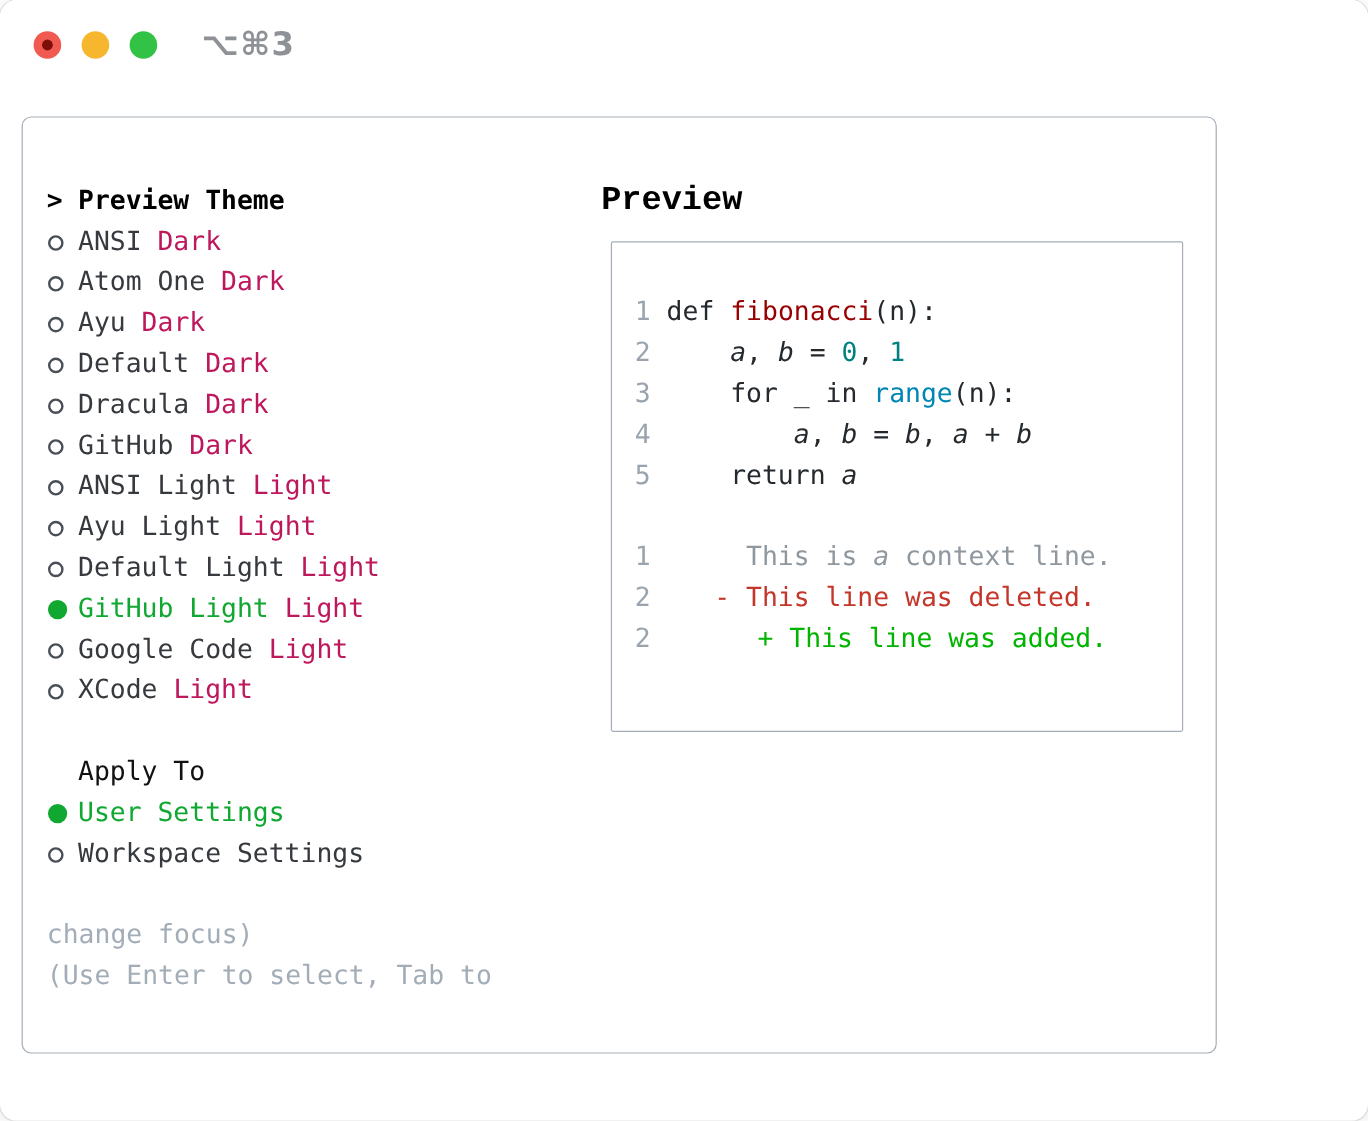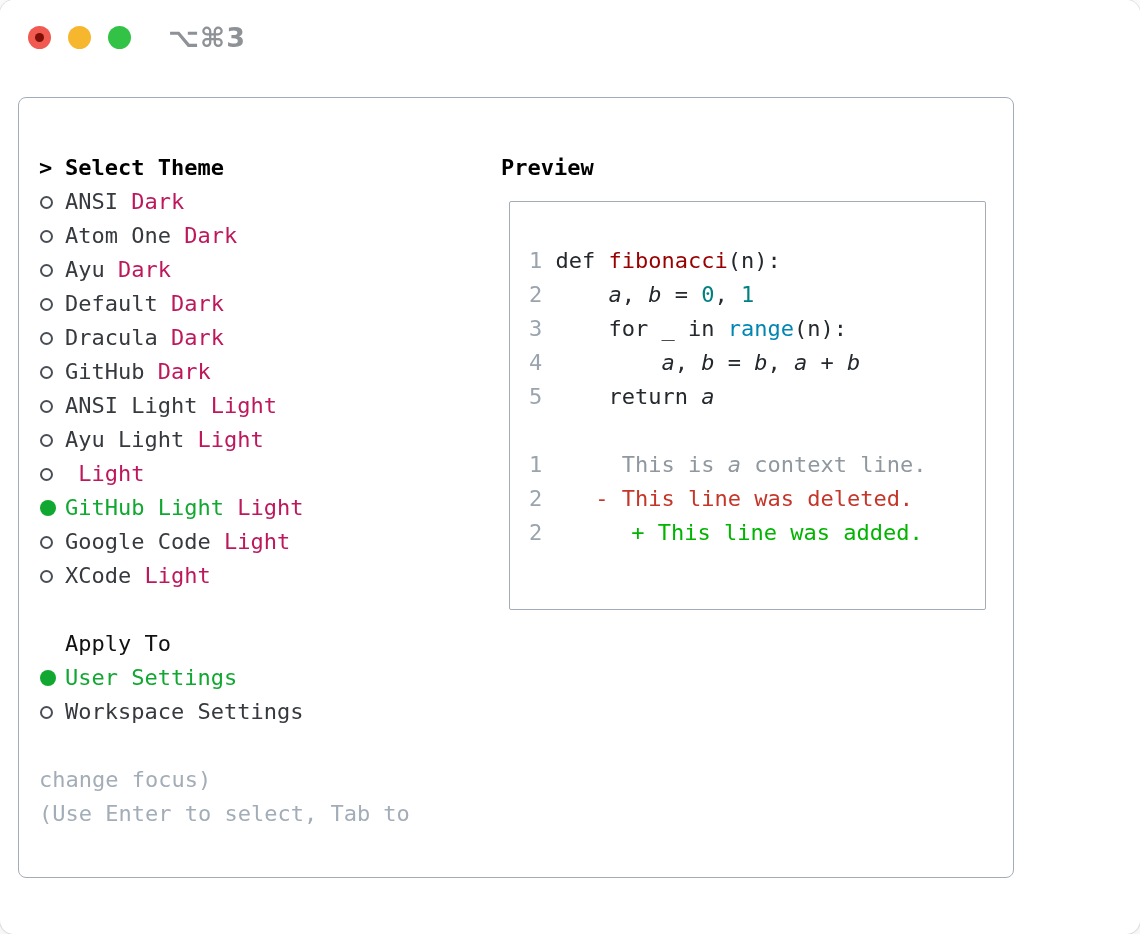--- a/index.html
+++ b/index.html
@@ -34,21 +34,21 @@
   .radio{width:13px;height:13px;border-radius:50%;border:2px solid #4a4f57;margin-left:1px;}
   .radio.on{border:none;width:16px;height:16px;background:#10a831;}
   .heading-text{font-weight:bold;color:#000000;}
   .subheading-text{color:#111111;}
   .item-name{color:#36393e;text-align:center;}
   .item-name.selected{color:#10a831;}
   .variant{color:#be185d;text-align:center;}
   .spacer{height:34px;}
   .hint{color:#a3adb8;white-space:pre;}
   
-  .preview-heading{position:absolute;left:482px;top:53px;font-size:22px;line-height:34px;font-weight:bold;color:#000000;}
+  .preview-heading{position:absolute;left:482px;top:53px;font-size:28px;line-height:34px;font-weight:bold;color:#000000;font-family:Liberation Mono, monospace;}
   .preview-box{
     position:absolute;left:490px;top:103px;width:477px;height:409px;
     border:1.5px solid #a3adb8;border-radius:2px;background:#ffffff;
   }
   .code{position:absolute;left:19px;top:42px;font-size:22px;line-height:34px;white-space:pre;}
   .code .ln{display:block;height:34px;}
   .c-lineno{color:#9aa4ae;}
   .c-code{color:#24292e;}
   .c-kw{color:#24292e;}
   .c-fn{color:#990000;}
@@ -70,32 +70,32 @@
     <div class="traffic yellow"></div>
     <div class="traffic green"></div>
     <div class="win-title">⌥⌘3</div>
   </div>
 
   <div class="panel">
 
     <div class="left-col">
       <div class="row">
         <span class="marker"><span class="chevron">&gt;</span></span>
-        <span class="heading-text">Select Theme</span>
+        <span class="heading-text">Preview Theme</span>
       </div>
       <div id="theme-list">
           <div class="row"><span class="marker"><span class="radio"></span></span><span class="item-name">ANSI</span><span class="variant"> Dark</span></div>
           <div class="row"><span class="marker"><span class="radio"></span></span><span class="item-name">Atom One</span><span class="variant"> Dark</span></div>
           <div class="row"><span class="marker"><span class="radio"></span></span><span class="item-name">Ayu</span><span class="variant"> Dark</span></div>
           <div class="row"><span class="marker"><span class="radio"></span></span><span class="item-name">Default</span><span class="variant"> Dark</span></div>
           <div class="row"><span class="marker"><span class="radio"></span></span><span class="item-name">Dracula</span><span class="variant"> Dark</span></div>
           <div class="row"><span class="marker"><span class="radio"></span></span><span class="item-name">GitHub</span><span class="variant"> Dark</span></div>
           <div class="row"><span class="marker"><span class="radio"></span></span><span class="item-name">ANSI Light</span><span class="variant"> Light</span></div>
           <div class="row"><span class="marker"><span class="radio"></span></span><span class="item-name">Ayu Light</span><span class="variant"> Light</span></div>
-          <div class="row"><span class="marker"><span class="radio"></span></span><span class="variant"> Light</span></div>
+          <div class="row"><span class="marker"><span class="radio"></span></span><span class="item-name">Default Light</span><span class="variant"> Light</span></div>
           <div class="row"><span class="marker"><span class="radio on"></span></span><span class="item-name selected">GitHub Light</span><span class="variant"> Light</span></div>
           <div class="row"><span class="marker"><span class="radio"></span></span><span class="item-name">Google Code</span><span class="variant"> Light</span></div>
           <div class="row"><span class="marker"><span class="radio"></span></span><span class="item-name">XCode</span><span class="variant"> Light</span></div>
         </div>
       <div class="spacer"></div>
       <div class="row">
         <span class="marker"></span>
         <span class="subheading-text">Apply To</span>
       </div>
       <div id="apply-list">

